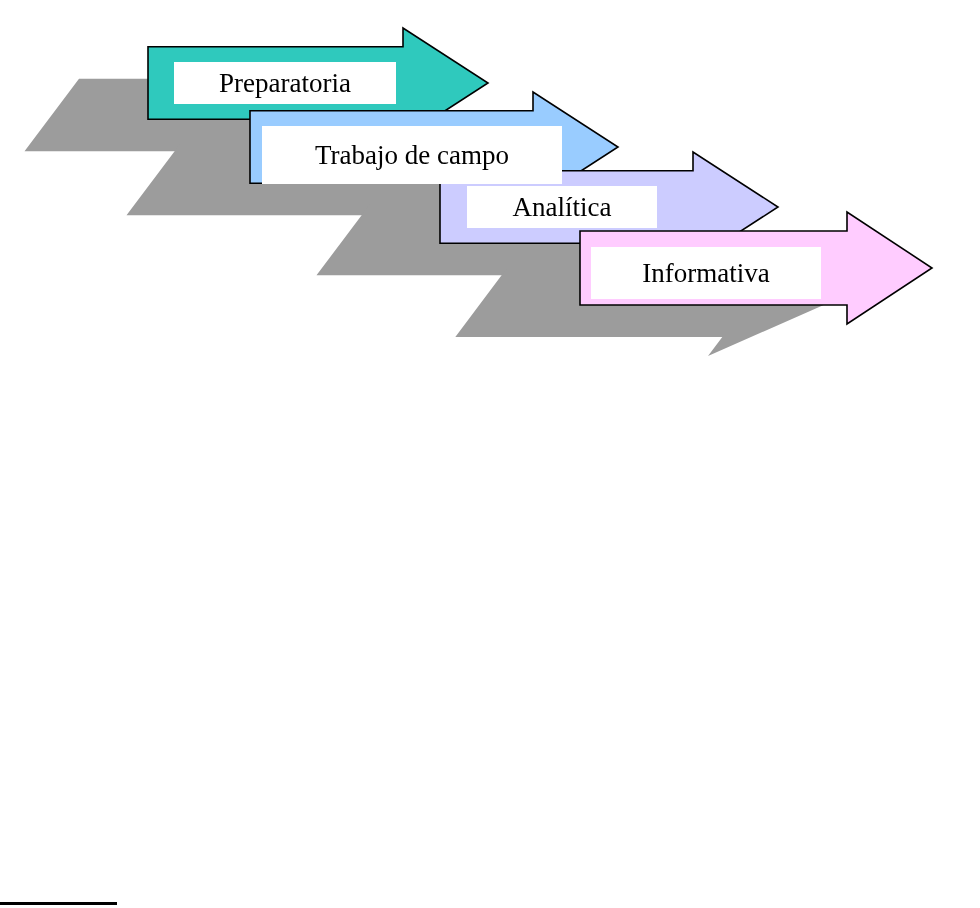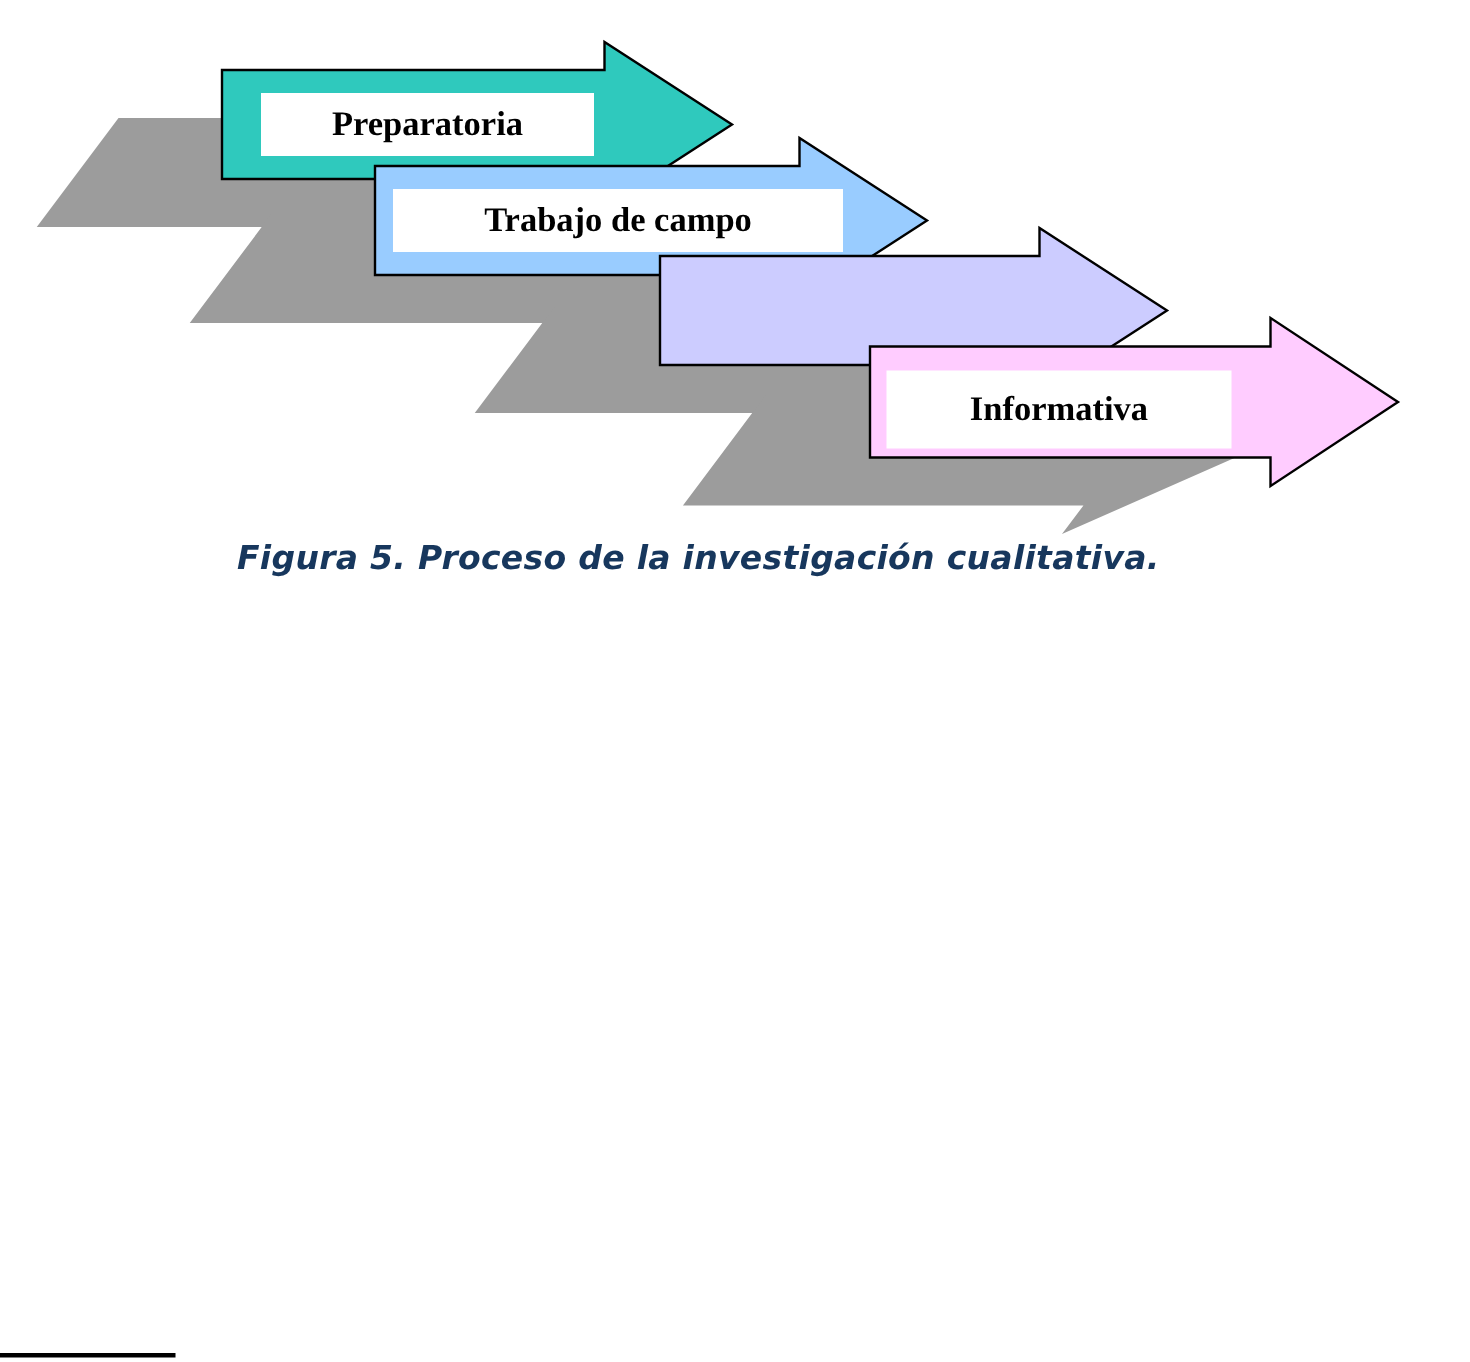--- a/index.html
+++ b/index.html
@@ -21,27 +21,27 @@
     top: 0;
     display: block;
   }
   .step-label {
     position: absolute;
     display: flex;
     align-items: center;
     justify-content: center;
     background: #ffffff;
     font-family: "Liberation Serif", serif;
-    font-weight: bold;
-    font-size: 23px;
+    font-weight: normal;
+    font-size: 27px;
     color: #000000;
     white-space: nowrap;
   }
   #lbl0 { left: 174px; top: 62px;  width: 222px; height: 42px; }
-  #lbl1 { left: 262px; top: 126px; width: 300px; height: 42px; }
+  #lbl1 { left: 262px; top: 126px; width: 300px; height: 58px; }
   #lbl2 { left: 467px; top: 186px; width: 190px; height: 42px; }
   #lbl3 { left: 591px; top: 247px; width: 230px; height: 52px; }
   #caption {
     position: absolute;
     left: 158px;
     top: 360px;
     font-family: "DejaVu Sans", sans-serif;
     font-style: italic;
     font-weight: bold;
     font-size: 22px;
@@ -68,19 +68,19 @@
       <polygon points="371.0,202.7 624.0,202.7 638.0,184.0 681.8,239.0 555.5,294.0 569.5,275.3 316.5,275.3" fill="#9C9C9C"></polygon>
       <polygon points="440.0,170.7 693.0,170.7 693.0,152.0 778.0,207.0 693.0,262.0 693.0,243.3 440.0,243.3" fill="#CCCCFF" stroke="#000000" stroke-width="1.6" stroke-linejoin="miter"></polygon>
       <polygon points="510.7,263.0 777.7,263.0 792.0,244.0 835.0,300.0 708.0,356.0 722.3,337.0 455.3,337.0" fill="#9C9C9C"></polygon>
       <polygon points="580.0,231.0 847.0,231.0 847.0,212.0 932.0,268.0 847.0,324.0 847.0,305.0 580.0,305.0" fill="#FFCCFF" stroke="#000000" stroke-width="1.6" stroke-linejoin="miter"></polygon>
     </svg>
 
   <div class="step-label" id="lbl0" style="background: rgb(255, 255, 255);">Preparatoria</div>
 
   <div class="step-label" id="lbl1" style="background: rgb(255, 255, 255);">Trabajo de campo</div>
 
+  <div class="step-label" id="lbl2" style="background: rgb(255, 255, 255);">Analítica</div>
 
   <div class="step-label" id="lbl3" style="background: rgb(255, 255, 255);">Informativa</div>
 
-  <div id="caption" style="color: rgb(23, 55, 93);">Figura 5. Proceso de la investigación cualitativa.</div>
 
   <div id="edge-mark" style="background: rgb(0, 0, 0);"></div>
 </div>
 
 </body></html>

